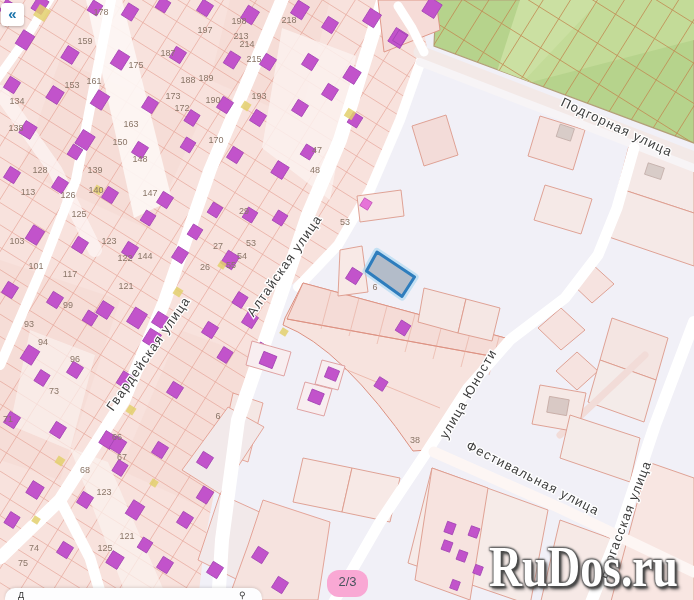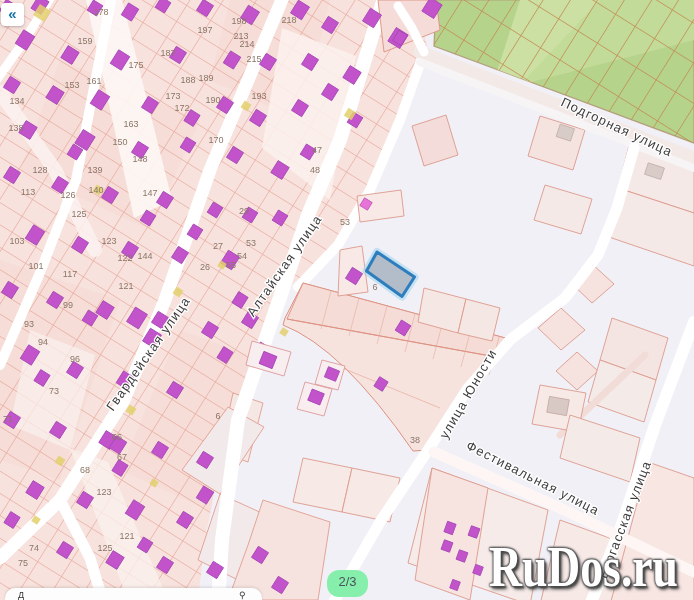--- a/index.html
+++ b/index.html
@@ -1,18 +1,18 @@
 <!DOCTYPE html>
 <html><head><meta charset="utf-8">
 <style>
 html,body{margin:0;padding:0;width:694px;height:600px;overflow:hidden;background:#f1f0f7;}
 #map{position:relative;width:694px;height:600px;font-family:"Liberation Sans",sans-serif;}
 #collapse{position:absolute;left:1px;top:3px;width:23px;height:23px;background:#fff;border-radius:4px;
  box-shadow:0 1px 3px rgba(0,0,0,.25);color:#1b74ab;font-size:15px;font-weight:bold;text-align:center;line-height:22px;z-index:5;}
-#pager{position:absolute;left:327px;top:570px;width:41px;height:27px;background:#86efac;border-radius:12px;
+#pager{position:absolute;left:327px;top:570px;width:41px;height:27px;background:#f9a8d4;border-radius:12px;
  color:#4a545e;font-size:13px;text-align:center;line-height:23px;z-index:5;}
 #bottombar{position:absolute;left:5px;top:588px;width:257px;height:12px;background:#fdfdfe;border-radius:10px 10px 0 0;
  box-shadow:0 -1px 3px rgba(0,0,0,.12);z-index:5;color:#333;font-size:9px;line-height:14px;padding-left:13px;box-sizing:border-box;}
 #wm{position:absolute;left:489px;top:539px;z-index:6;font-family:"Liberation Serif",serif;font-weight:bold;
  font-size:56px;line-height:1;color:#ffffff;transform:scaleX(0.815);transform-origin:0 0;
  text-shadow:2px 2px 2px #4a4a4a,-1px -1px 2px #666,1px -1px 2px #5a5a5a,-1px 1px 2px #5a5a5a,3px 3px 4px #3a3a3a;}
 </style></head>
 <body>
 <div id="map">
 <svg width="694" height="600" viewBox="0 0 694 600">

